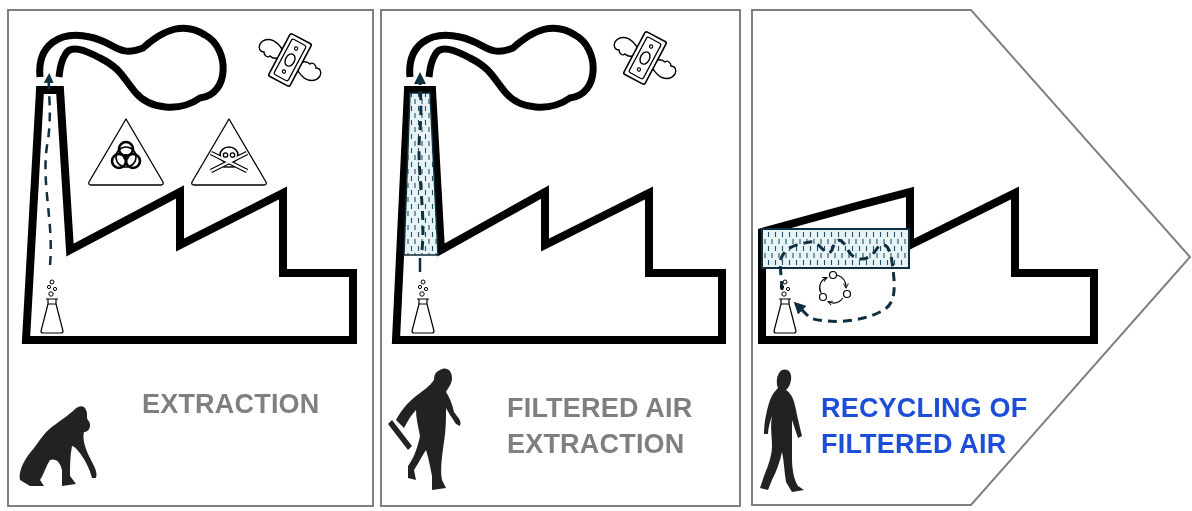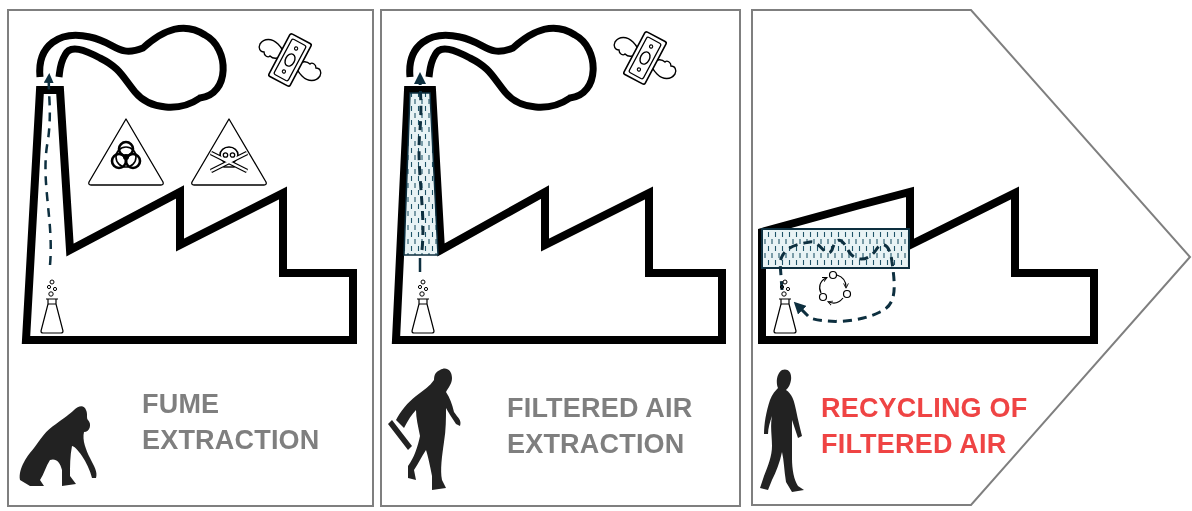--- a/index.html
+++ b/index.html
@@ -142,23 +142,22 @@
       <path d="M821,293 C818,287 820,281 826,278" marker-end="url(#arrowSmall)"></path>
     </g>
 
     <use href="#flask" x="785" y="304"></use>
 
     <path fill="#222" d="M782,370 C788,368 792,372 791,380 C790,386 788,388 786,390 C792,394 794,400 796,410 C798,420 800,428 802,436 L798,438 C796,432 794,426 792,420 C792,434 792,448 792,458 C792,470 794,480 798,486 L804,490 L792,492 L786,482 C784,470 784,460 782,452 C780,462 776,472 772,480 L768,490 L760,488 L764,476 C768,466 772,456 772,446 C772,436 770,426 772,416 C770,422 768,428 768,434 L764,434 C764,424 766,412 770,400 C772,394 776,390 778,388 C776,384 776,374 782,370 Z"></path>
   </g>
 </svg>
 
 <div class="caption" style="left: 142px; top: 386px; color: rgb(127, 127, 127);">
-  <span>FUME</span>
   <span>EXTRACTION</span>
 </div>
 <div class="caption" style="left: 507px; top: 390px; color: rgb(127, 127, 127);">
   <span>FILTERED AIR</span>
   <span>EXTRACTION</span>
 </div>
-<div class="caption" style="left: 821px; top: 390px; color: #ef4444;">
+<div class="caption" style="left: 821px; top: 390px; color: #1d4ed8;">
   <span>RECYCLING OF</span>
   <span>FILTERED AIR</span>
 </div>
 
 </body></html>

